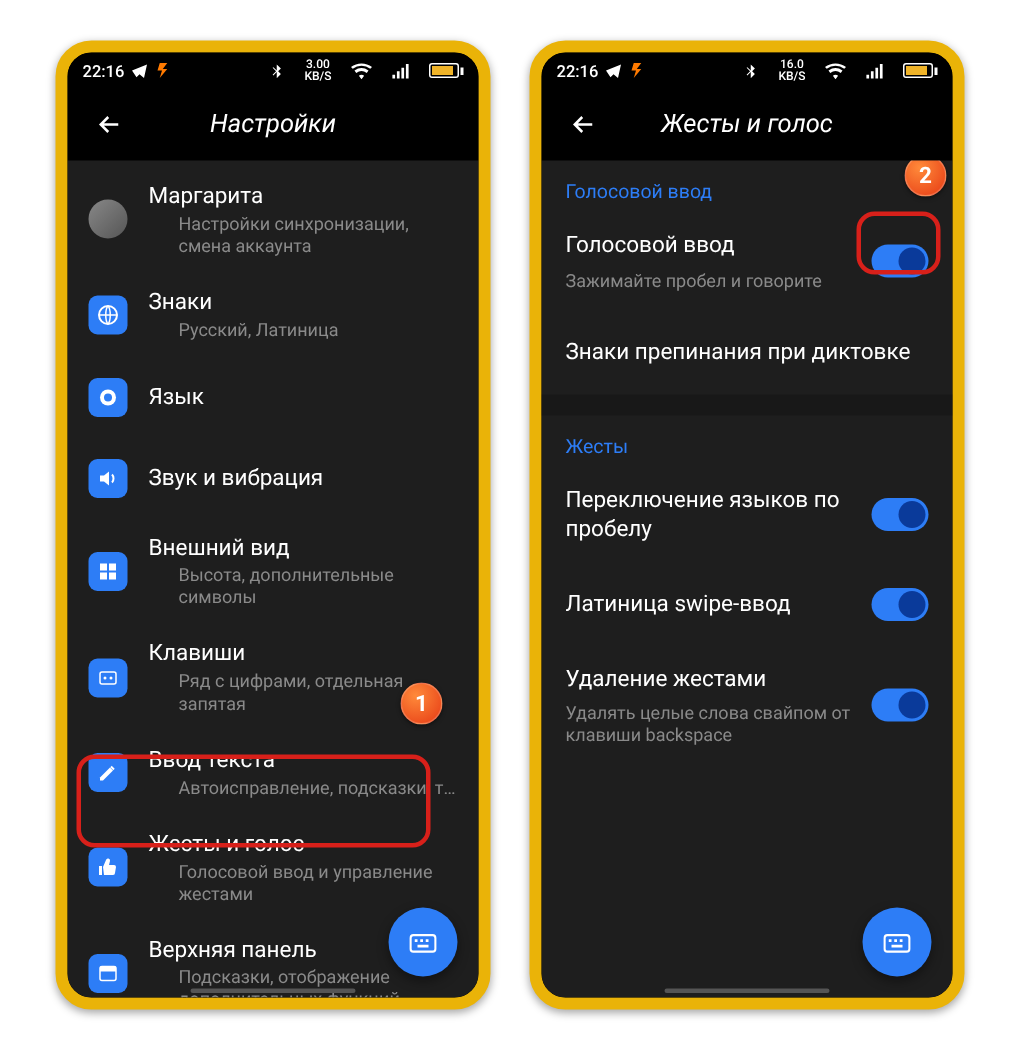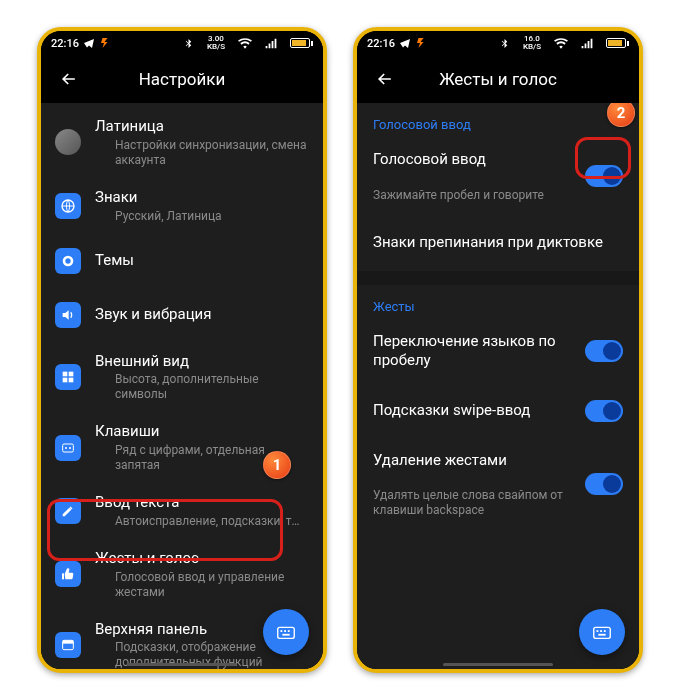--- a/index.html
+++ b/index.html
@@ -10,21 +10,21 @@
     height: 700px;
     display: flex;
     justify-content: center;
     align-items: center;
     gap: 26px;
   }
   .phone {
     width: 290px;
     height: 646px;
     background: #000;
-    border: 4px solid #eab308;
+    border: 8px solid #eab308;
     border-radius: 24px;
     box-shadow: 0 2px 6px rgba(0,0,0,0.35);
     overflow: hidden;
     position: relative;
     display: flex;
     flex-direction: column;
   }
   .status-bar {
     height: 24px;
     background: #000;
@@ -40,20 +40,21 @@
   .sb-right { display:flex; align-items:center; gap:13px;}
   .sb-right svg, .sb-right span.icn { display:inline-block;}
   .header {
     height: 48px;
     background: #000;
     color: #fff;
     display: flex;
     align-items: center;
     padding: 0 8px;
     font-size: 17px;
+    font-style: italic;
   }
   .back-btn {
     width: 40px; height: 40px;
     display:flex; align-items:center; justify-content:center;
     color:#fff;
   }
   .header-title { flex:1; text-align:center; margin-right:40px; font-weight:400;}
   .content {
     flex: 1;
     background: #1e1e1e;
@@ -91,21 +92,21 @@
   }
   .row2 {
     display:flex;
     align-items:center;
     padding: 12px 16px;
     gap: 10px;
     min-height:56px;
   }
   .row2 .texts{ flex:1;}
   .row2 .title{ color:#fff; font-size:15px; line-height:1.3;}
-  .row2 .sub{ color:#8a8a8a; font-size:12px; line-height:1.25; margin-top:18px;}
+  .row2 .sub{ color:#8a8a8a; font-size:12px; line-height:1.25; margin-top:6px;}
   .toggle {
     width: 38px; height:22px;
     background:#2d7df6;
     border-radius: 12px;
     position:relative;
     flex-shrink:0;
   }
   .toggle::after{
     content:"";
     position:absolute;
@@ -203,21 +204,21 @@
         </svg>
     </div>
     <div class="header-title">Настройки</div>
   </div>
 
   <div class="content">
     <div class="list" id="left-list">
         <div class="row">
     <div class="icon-box avatar"></div>
     <div class="texts">
-      <div class="title">Латиница</div>
+      <div class="title">Маргарита</div>
       <div class="sub">Настройки синхронизации, смена аккаунта</div>
     </div>
         </div>
         <div class="row">
     <div class="icon-box">
             <svg width="16" height="16" viewBox="0 0 24 24" fill="#fff">
               <circle cx="12" cy="12" r="9" fill="none" stroke="#fff" stroke-width="2"></circle>
               <path d="M3 12h18M12 3c3 3 3 15 0 18M12 3c-3 3-3 15 0 18" fill="none" stroke="#fff" stroke-width="1.5"></path>
             </svg>
           </div>
@@ -227,21 +228,21 @@
     </div>
         </div>
         <div class="row">
     <div class="icon-box">
             <svg width="16" height="16" viewBox="0 0 24 24" fill="#fff">
               <circle cx="12" cy="12" r="8"></circle>
               <circle cx="12" cy="12" r="4" fill="#2d7df6"></circle>
             </svg>
           </div>
     <div class="texts">
-      <div class="title">Темы</div>
+      <div class="title">Язык</div>
 
     </div>
         </div>
         <div class="row">
     <div class="icon-box">
             <svg width="16" height="16" viewBox="0 0 24 24" fill="#fff">
               <path d="M4 9v6h4l5 4V5L8 9z"></path>
               <path d="M16 8c2 2 2 6 0 8" fill="none" stroke="#fff" stroke-width="2"></path>
             </svg>
           </div>
@@ -396,21 +397,21 @@
     <div id="right-list-2">
         <div class="row2">
       <div class="texts">
         <div class="title">Переключение языков по пробелу</div>
 
       </div>
       <div class="toggle"></div>
         </div>
         <div class="row2">
       <div class="texts">
-        <div class="title">Подсказки swipe-ввод</div>
+        <div class="title">Латиница swipe-ввод</div>
 
       </div>
       <div class="toggle"></div>
         </div>
         <div class="row2">
       <div class="texts">
         <div class="title">Удаление жестами</div>
         <div class="sub">Удалять целые слова свайпом от клавиши backspace</div>
       </div>
       <div class="toggle"></div>

